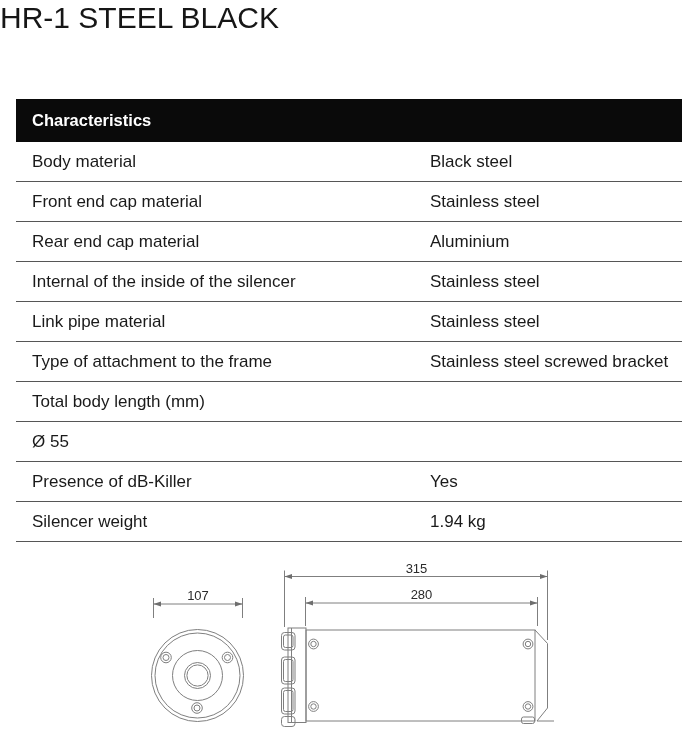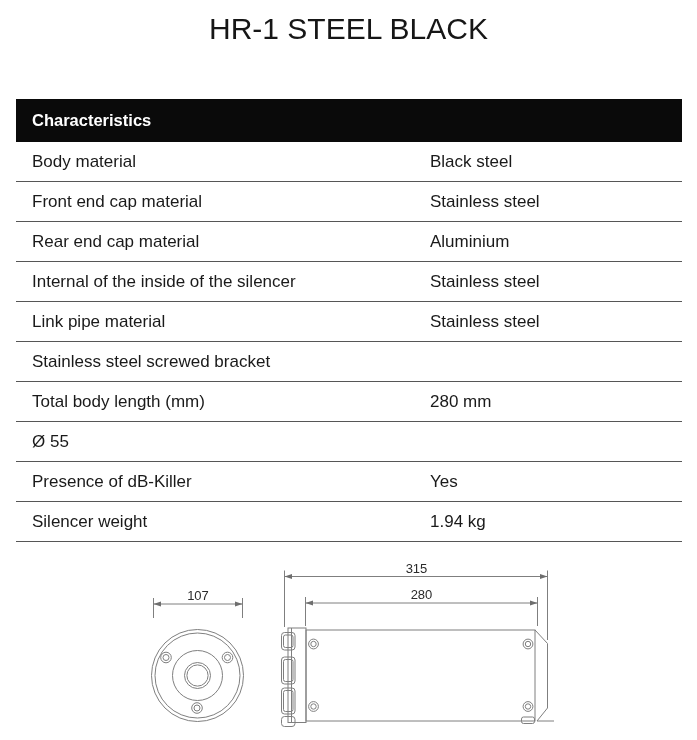--- a/index.html
+++ b/index.html
@@ -10,22 +10,22 @@
     --drawing-stroke:#7f7f7f;
     --dim-text:#2b2b2b;
   }
   *{box-sizing:border-box;}
   html,body{margin:0;padding:0;}
   body{
     width:697px;height:740px;overflow:hidden;background:#ffffff;
     font-family:"Liberation Sans", sans-serif;color:var(--text);
   }
   .page-title{
-    margin:0;padding-top:12px;height:46px;
-    text-align:center;font-size:30px;font-weight:400;line-height:33px;
+    margin:0;padding-top:1px;height:46px;
+    font-size:30px;font-weight:400;line-height:33px;
     color:#161616;white-space:nowrap;
   }
   .spec-table{margin:53px 15px 0 16px;}
   .thead{
     height:43px;background:var(--header-bg);color:var(--header-text);
     display:flex;align-items:center;padding:0 16px;
     font-size:16.5px;font-weight:bold;margin-top:42px;
   }
   .row{
     height:40px;display:grid;grid-template-columns:398px 1fr;
@@ -73,26 +73,26 @@
     <div class="cell">Internal of the inside of the silencer</div>
     <div class="cell">Stainless steel</div>
   </div>
 
   <div class="row">
     <div class="cell">Link pipe material</div>
     <div class="cell">Stainless steel</div>
   </div>
 
   <div class="row">
+    <div class="cell">Type of attachment to the frame</div>
     <div class="cell">Stainless steel screwed bracket</div>
   </div>
 
   <div class="row">
     <div class="cell">Total body length (mm)</div>
-    <div class="cell">280 mm</div>
   </div>
 
   <div class="row">
     <div class="cell">Ø 55</div>
   </div>
 
   <div class="row">
     <div class="cell">Presence of dB-Killer</div>
     <div class="cell">Yes</div>
   </div>

